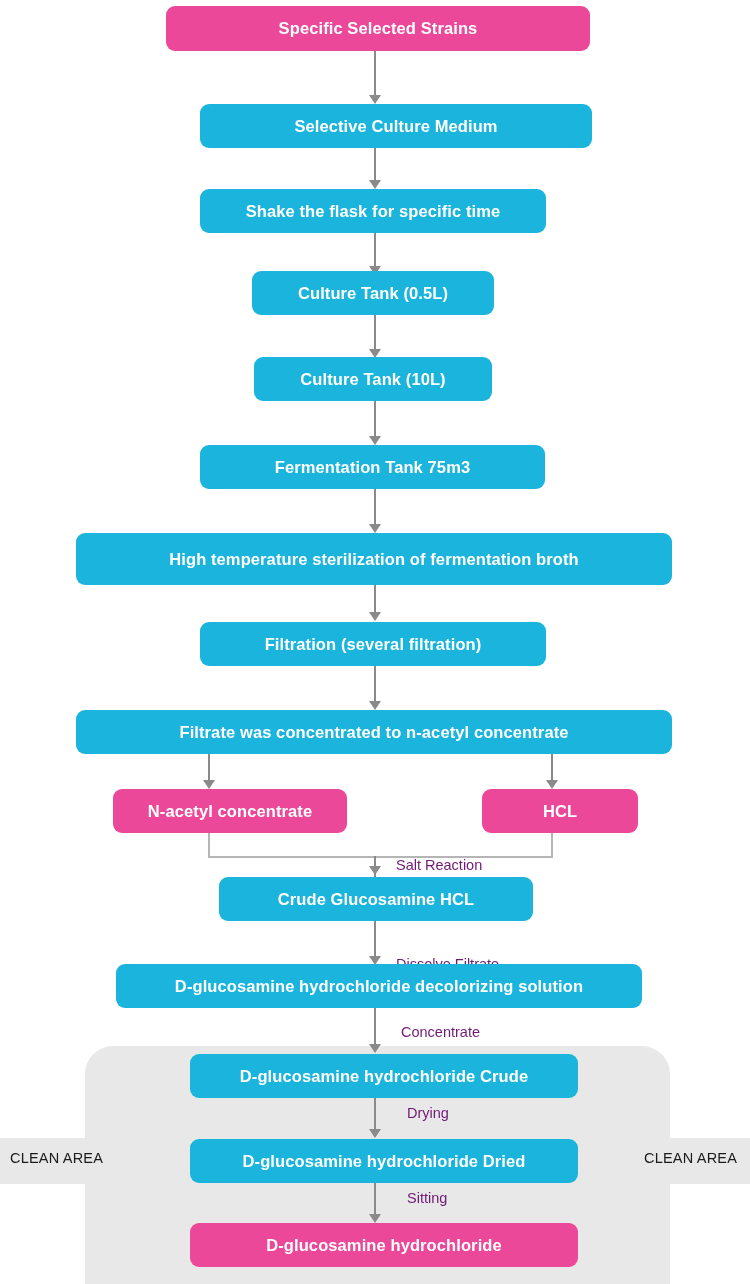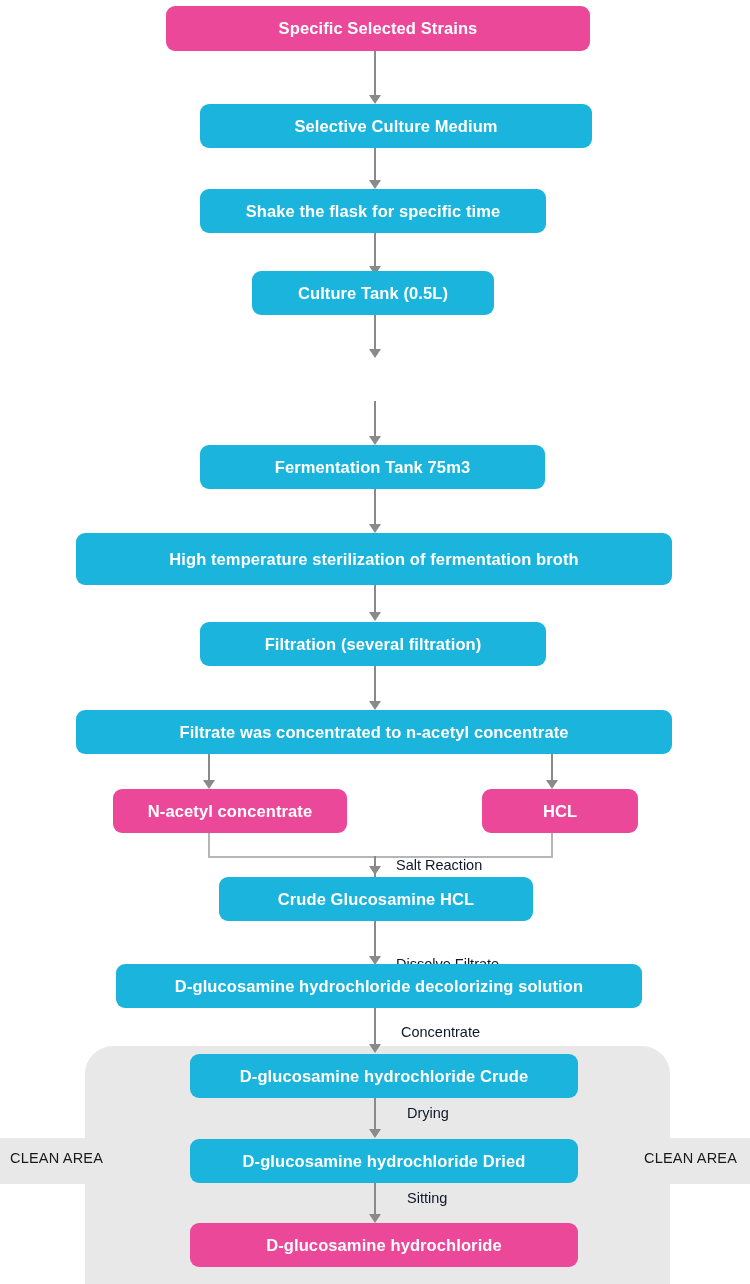--- a/index.html
+++ b/index.html
@@ -88,21 +88,21 @@
     position: absolute;
     background: #b5b5b5;
   }
   .conn-line.v { width: 1.5px; }
   .conn-line.h { height: 1.5px; }
 
   
   .edge-label {
     position: absolute;
     font-size: 14.5px;
-    color: #0f172a;
+    color: #701a75;
     font-weight: normal;
     white-space: nowrap;
     font-family: "Liberation Sans", sans-serif;
   }
 </style>
 </head>
 <body>
 
 <div id="canvas">
 
@@ -165,20 +165,21 @@
   <div class="edge-label" style="left:407px; top:1190px;">Sitting</div>
 
   <div class="node deep" style="left:166px; top:6px; width:424px; height:45px;">Specific Selected Strains</div>
 
   <div class="node bright" style="left:200px; top:104px; width:392px; height:44px;">Selective Culture Medium</div>
 
   <div class="node bright" style="left:200px; top:189px; width:346px; height:44px;">Shake the flask for specific time</div>
 
   <div class="node bright" style="left:252px; top:271px; width:242px; height:44px;">Culture Tank (0.5L)</div>
 
+  <div class="node bright" style="left:254px; top:357px; width:238px; height:44px;">Culture Tank (10L)</div>
 
   <div class="node bright" style="left:200px; top:445px; width:345px; height:44px;">Fermentation Tank 75m3</div>
 
   <div class="node bright" style="left:76px; top:533px; width:596px; height:52px;">High temperature sterilization of fermentation broth</div>
 
   <div class="node bright" style="left:200px; top:622px; width:346px; height:44px;">Filtration (several filtration)</div>
 
   <div class="node bright" style="left:76px; top:710px; width:596px; height:44px;">Filtrate was concentrated to n-acetyl concentrate</div>
 
   <div class="node deep" style="left:113px; top:789px; width:234px; height:44px;">N-acetyl concentrate</div>

